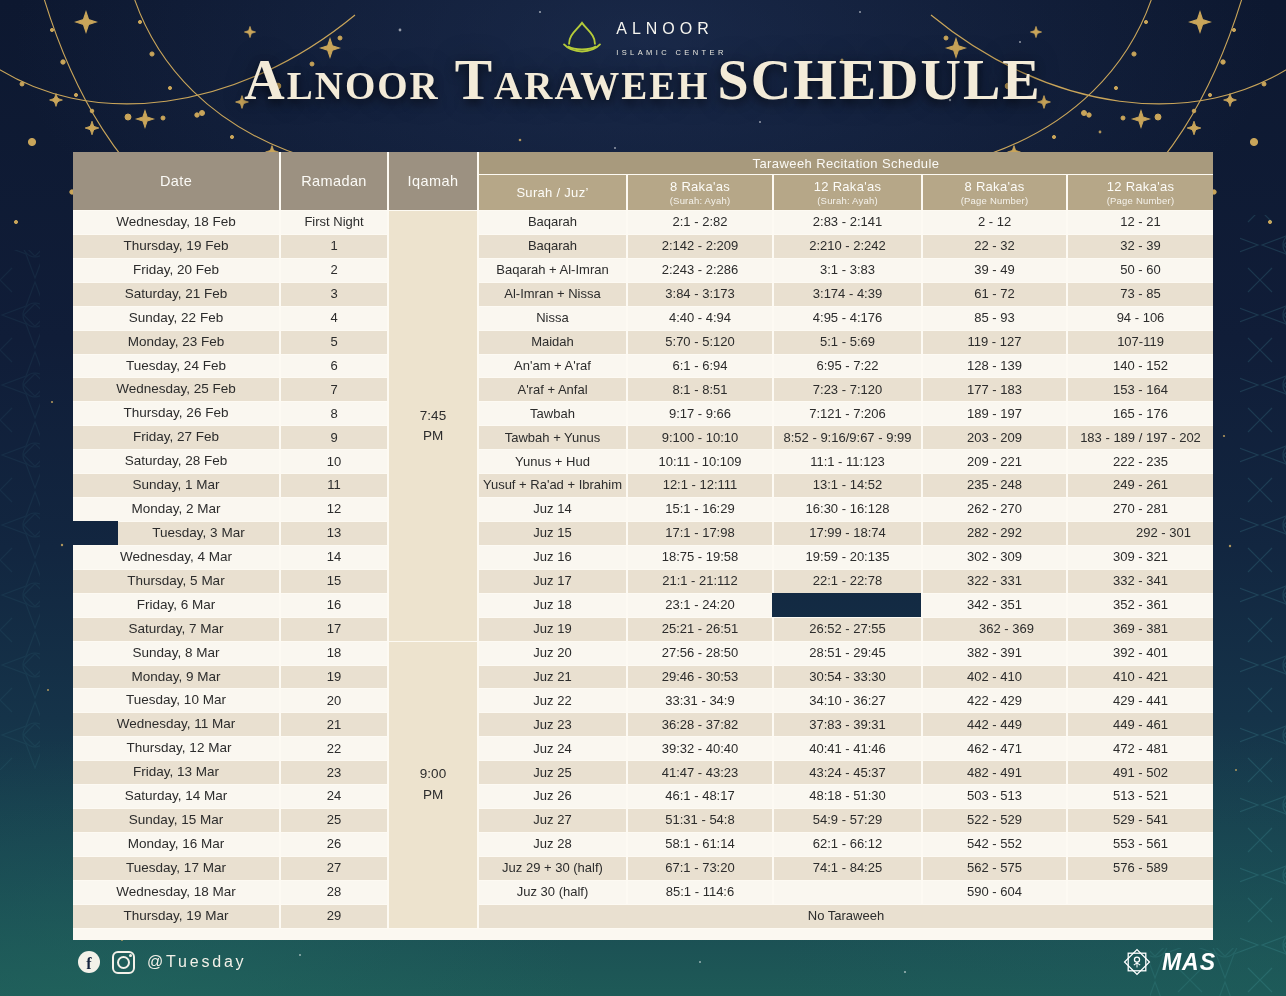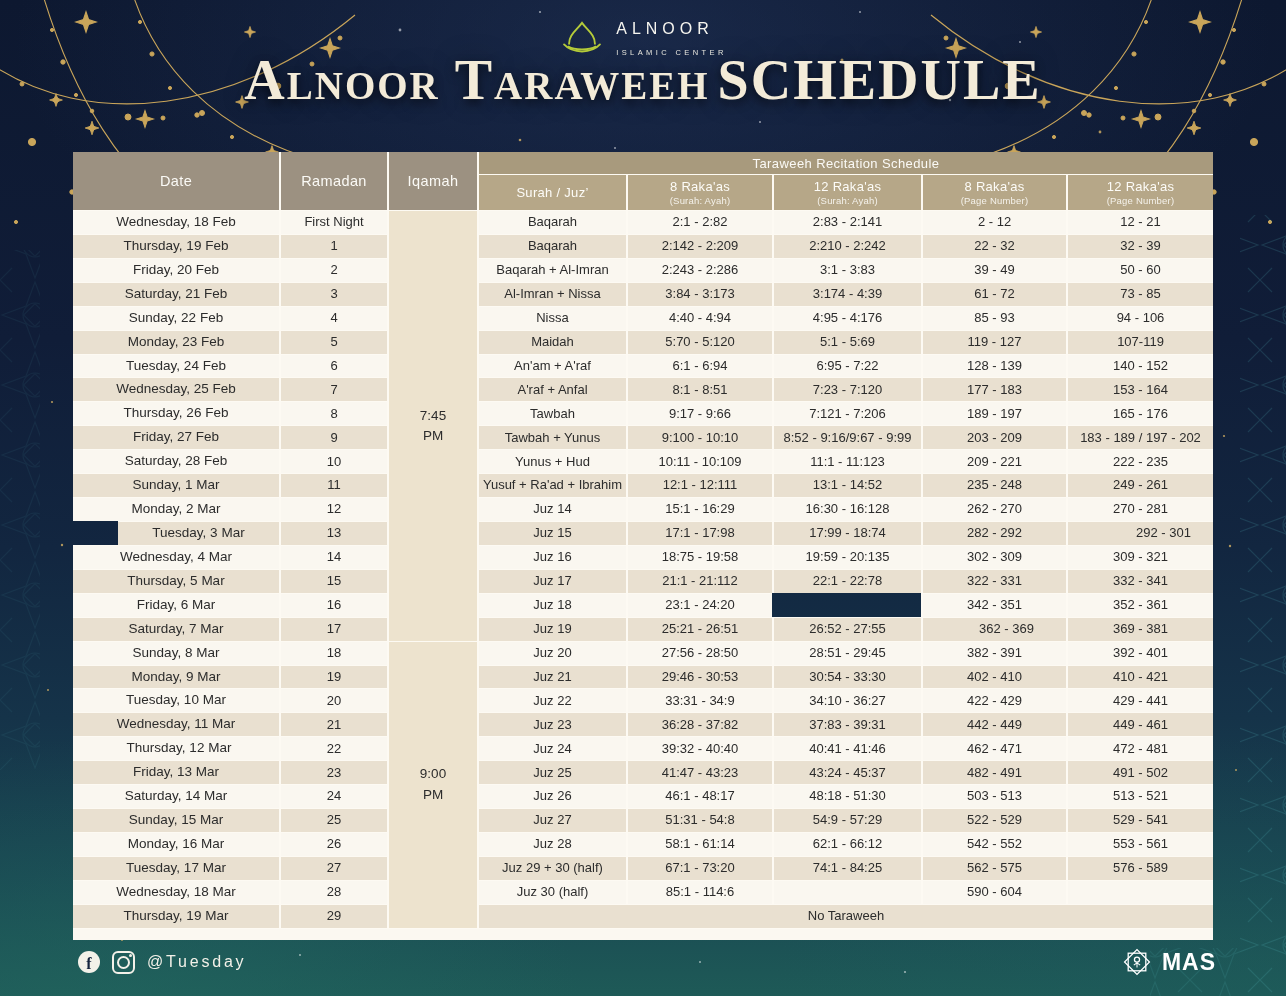--- a/index.html
+++ b/index.html
@@ -63,21 +63,21 @@
   .footer{position:absolute;left:0;right:0;bottom:0;height:52px;
     display:flex;align-items:center;justify-content:space-between;padding:0 70px 8px 78px;}
   .social{display:flex;align-items:center;gap:12px;color:#f3f1e9;}
   .fb-icon{width:22px;height:22px;border-radius:50%;background:#f3f1e9;color:#14243e;
     display:flex;align-items:flex-end;justify-content:center;font-weight:bold;font-size:16px;
     font-family:"Liberation Serif",serif;overflow:hidden;}
   .ig-icon{width:19px;height:19px;border:2px solid #f3f1e9;border-radius:6px;position:relative;}
   .ig-icon::before{content:'';position:absolute;inset:3px;border:2px solid #f3f1e9;border-radius:50%;}
   .ig-icon::after{content:'';position:absolute;top:1px;right:1px;width:3px;height:3px;background:#f3f1e9;border-radius:50%;}
   .handle{font-size:16px;letter-spacing:2.8px;}
-  .mas{display:flex;align-items:center;gap:9px;color:#ffffff;font-weight:bold;font-size:23px;letter-spacing:1px;}
+  .mas{display:flex;align-items:center;gap:9px;color:#ffffff;font-weight:bold;font-size:23px;letter-spacing:1px;font-style:italic;}
 </style>
 </head>
 <body>
 
 <div class="poster">
 
   <svg class="decor" width="1286" height="996" viewBox="0 0 1286 996">
     <defs>
       <path id="star4" d="M0,-8 L2,-2 L8,0 L2,2 L0,8 L-2,2 L-8,0 L-2,-2 Z"></path>
       <pattern id="geo" width="70" height="70" patternUnits="userSpaceOnUse">

